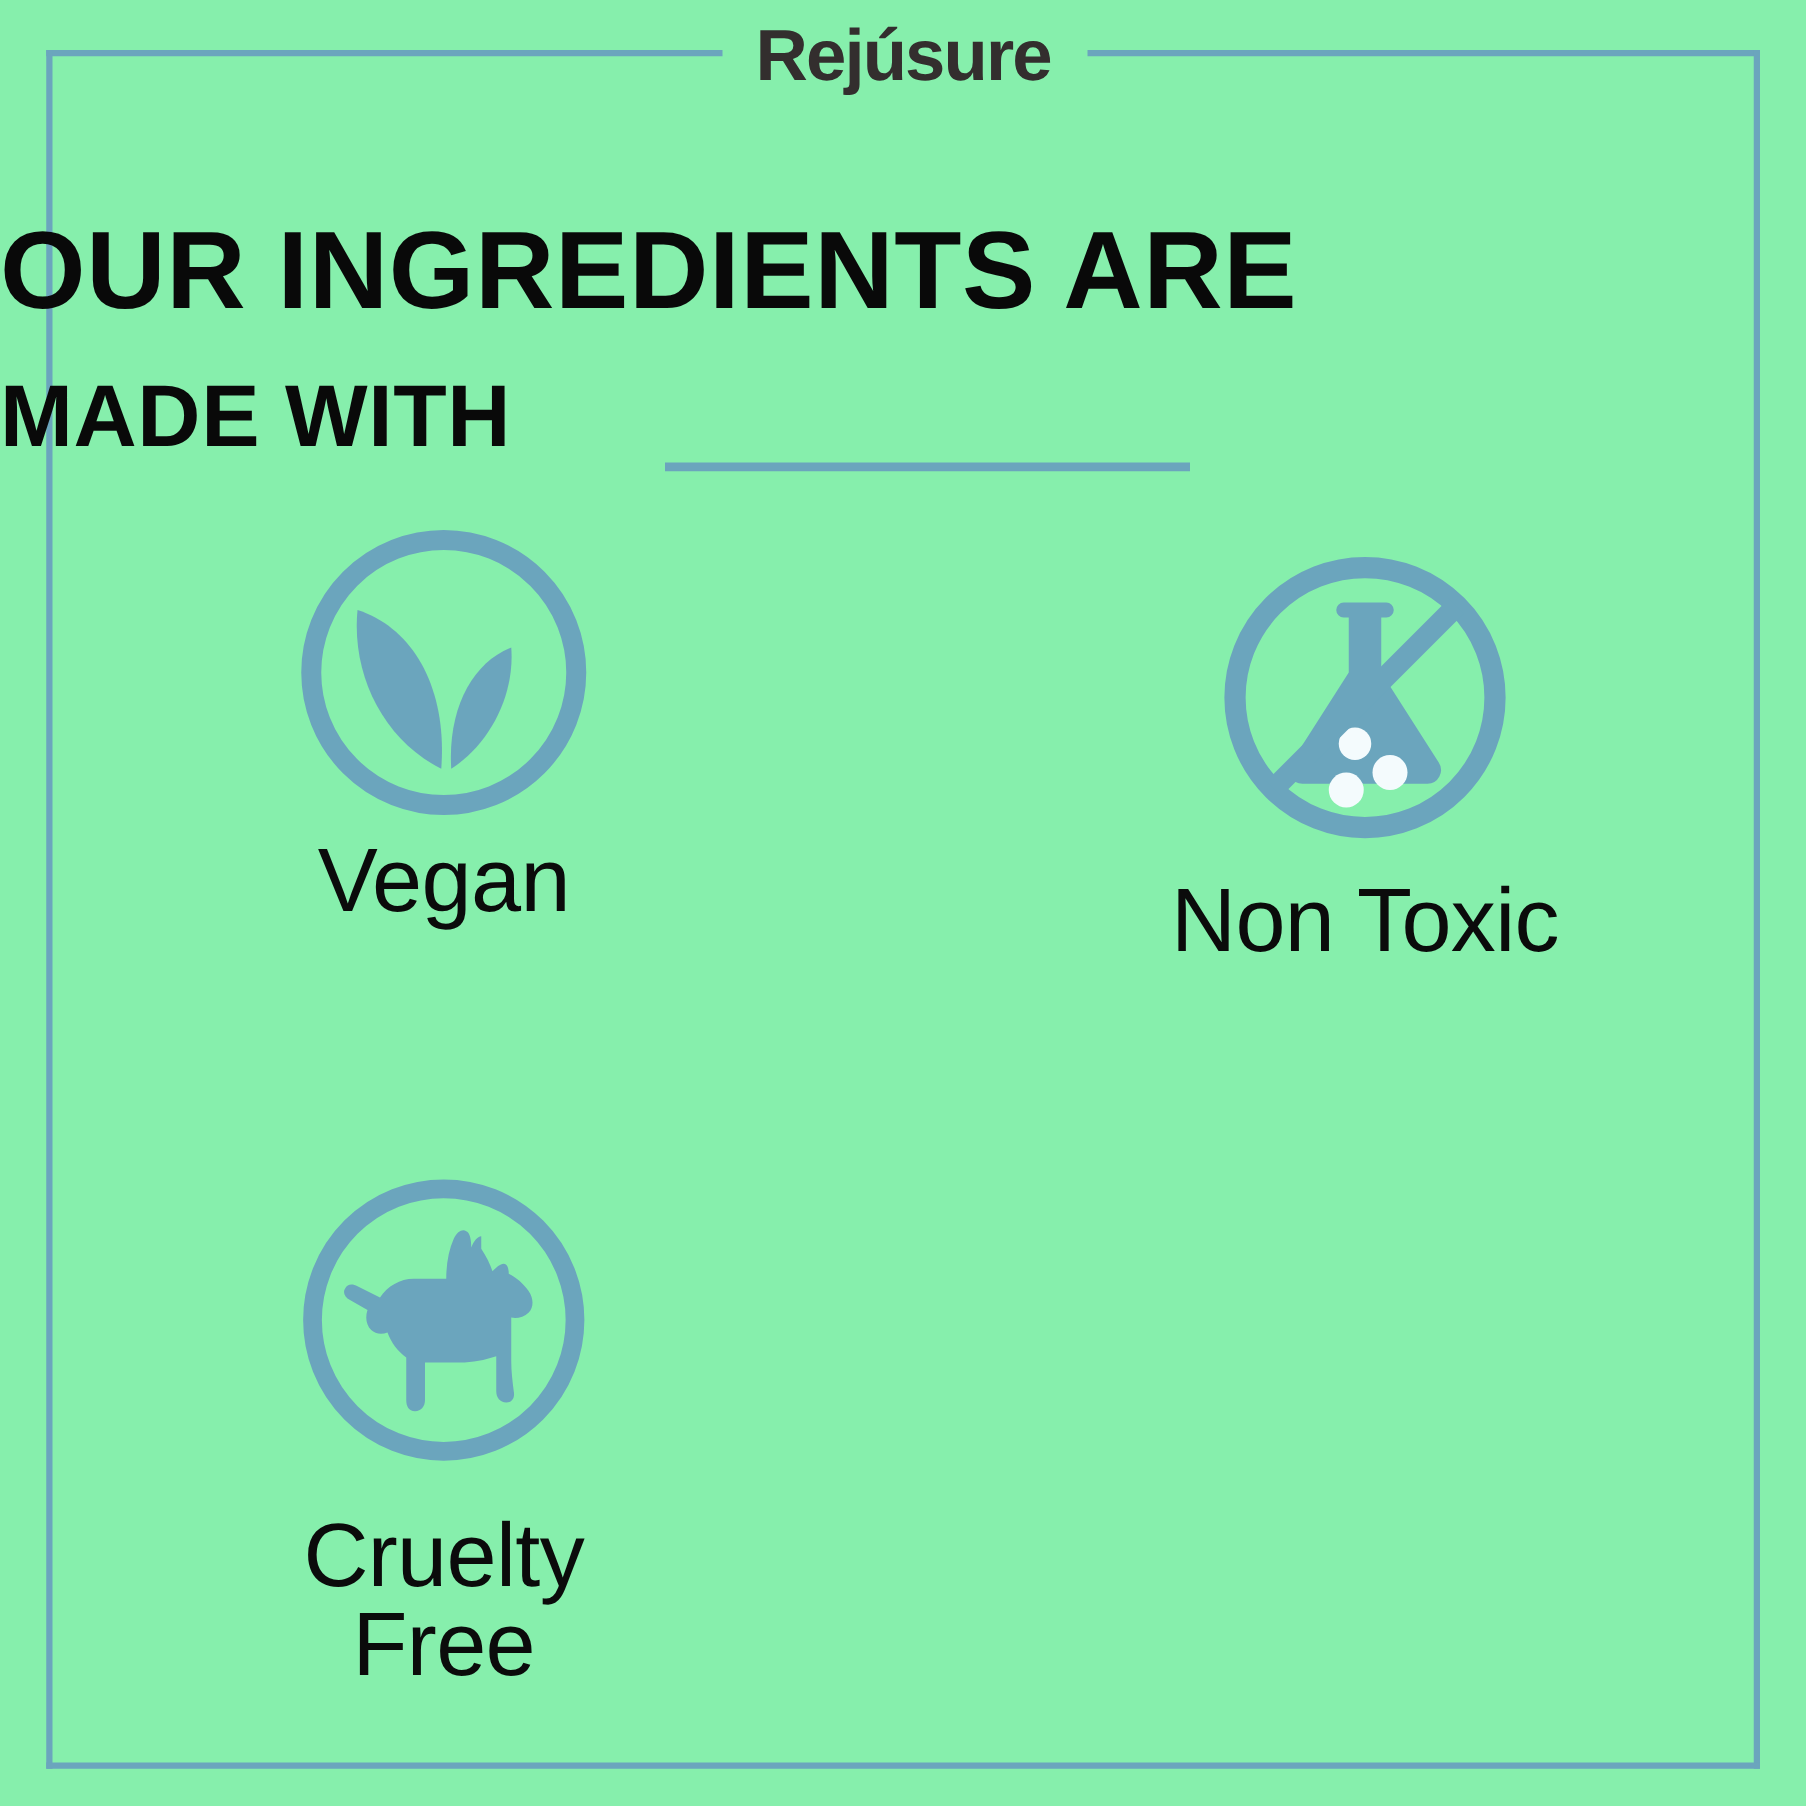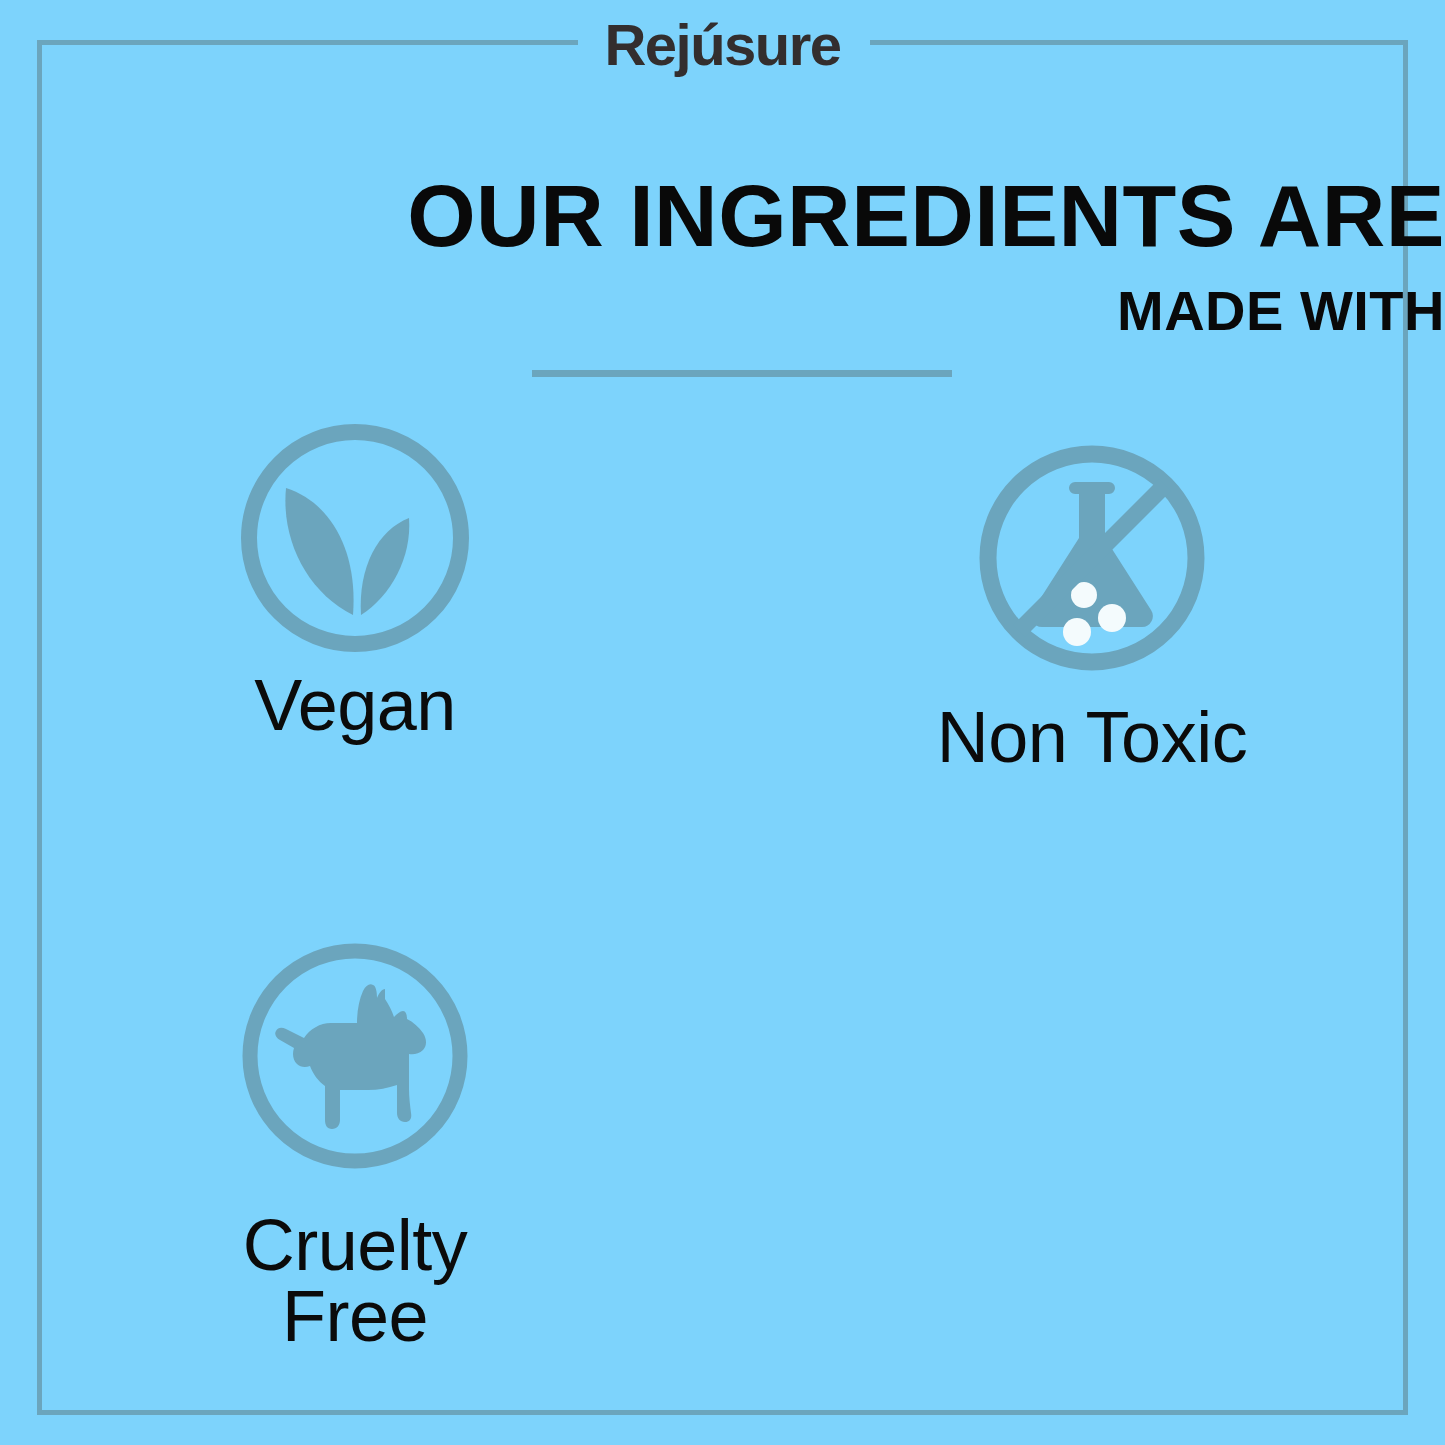--- a/index.html
+++ b/index.html
@@ -4,21 +4,21 @@
 <style>
   html, body {
     margin: 0;
     padding: 0;
     background: #c8dde6;
   }
   #canvas {
     position: relative;
     width: 1445px;
     height: 1445px;
-    background: #7dd3fc;
+    background: #86efac;
     font-family: "Liberation Sans", sans-serif;
     overflow: hidden;
   }
 
   
   .frame-line {
     position: absolute;
     background: #6ba5bd;
   }
   #frame-top-left  { left: 37px;  top: 40px;   width: 541px;  height: 5px; }
@@ -40,34 +40,34 @@
     letter-spacing: -1.5px;
     color: #332e2e;
     line-height: 1;
   }
 
   
   #heading-line1, #heading-line2 {
     position: absolute;
     left: 0;
     width: 1445px;
-    text-align: right;
+    text-align: left;
     color: #090909;
     font-family: "Liberation Sans", sans-serif;
     font-weight: bold;
     line-height: 1;
   }
   #heading-line1 {
     top: 172px;
     font-size: 88px;
     letter-spacing: 0.5px;
   }
   #heading-line2 {
-    top: 283px;
-    font-size: 56px;
+    top: 298px;
+    font-size: 70px;
     letter-spacing: 0.5px;
   }
   #heading-underline {
     position: absolute;
     left: 532px;
     top: 370px;
     width: 420px;
     height: 7px;
     background: #6ba5bd;
   }

